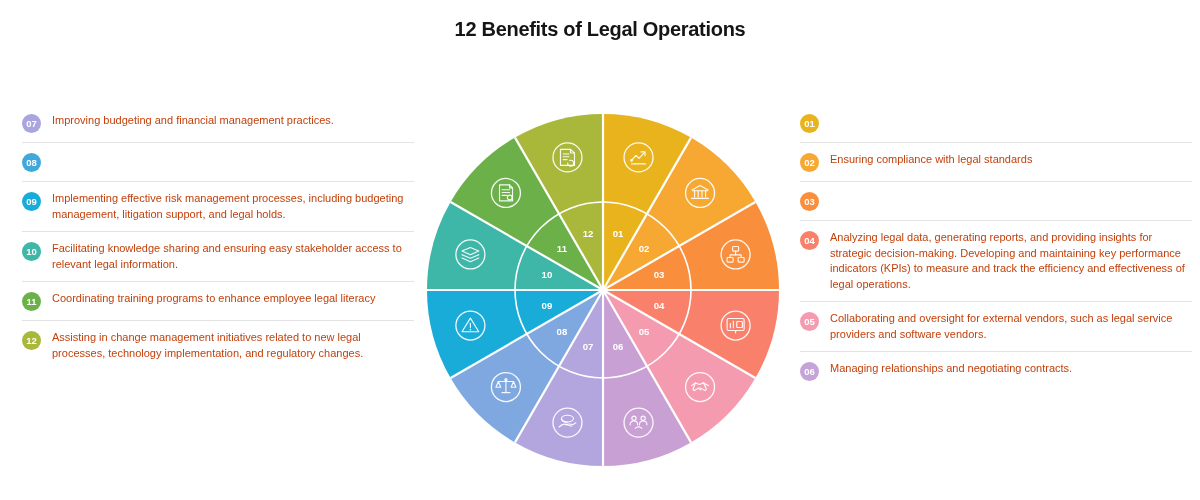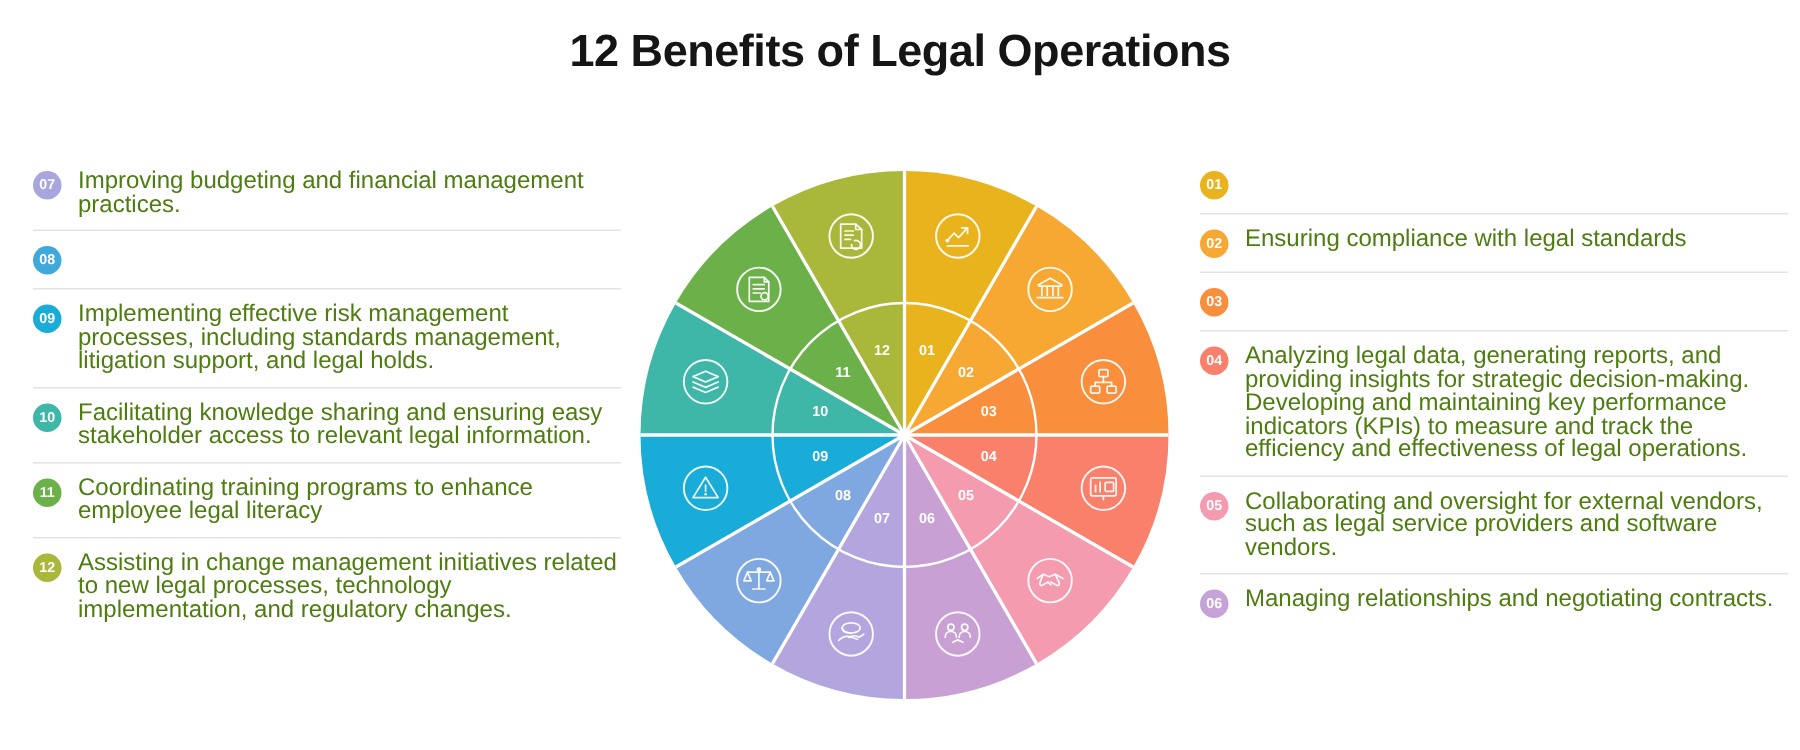--- a/index.html
+++ b/index.html
@@ -14,21 +14,21 @@
     position: relative;
     width: 1200px; height: 500px;
     background: #ffffff;
   }
 
   
   #title {
     position: absolute;
     top: 18px; left: 0; width: 1200px;
     text-align: center;
-    font-size: 30px;
+    font-size: 20px;
     font-weight: bold;
     letter-spacing: -0.3px;
     color: #151515;
   }
 
   
   .col {
     position: absolute;
     top: 113px;
     width: 392px;
@@ -53,23 +53,23 @@
     color: #ffffff;
     font-size: 9.5px;
     font-weight: bold;
     line-height: 19px;
     text-align: center;
     margin-right: 11px;
     margin-top: 1px;
   }
 
   .btext {
-    font-size: 16px;
+    font-size: 11px;
     line-height: 15.5px;
-    color: #4d7c0f;
+    color: #c2410c;
   }
 
   
   #wheel-wrap {
     position: absolute;
     left: 425px; top: 112px;
     width: 356px; height: 356px;
   }
   #wheel { display: block; width: 356px; height: 356px; }
 
@@ -107,21 +107,21 @@
       <div class="badge" style="background: rgb(169, 165, 222);">07</div>
       <div class="btext">Improving budgeting and financial management practices.</div>
     </div>
 
     <div class="benefit">
       <div class="badge" style="background: rgb(63, 169, 220);">08</div>
     </div>
 
     <div class="benefit">
       <div class="badge" style="background: rgb(25, 172, 217);">09</div>
-      <div class="btext">Implementing effective risk management processes, including standards management, litigation support, and legal holds.</div>
+      <div class="btext">Implementing effective risk management processes, including budgeting management, litigation support, and legal holds.</div>
     </div>
 
     <div class="benefit">
       <div class="badge" style="background: rgb(62, 183, 168);">10</div>
       <div class="btext">Facilitating knowledge sharing and ensuring easy stakeholder access to relevant legal information.</div>
     </div>
 
     <div class="benefit">
       <div class="badge" style="background: rgb(108, 176, 74);">11</div>
       <div class="btext">Coordinating training programs to enhance employee legal literacy</div>

